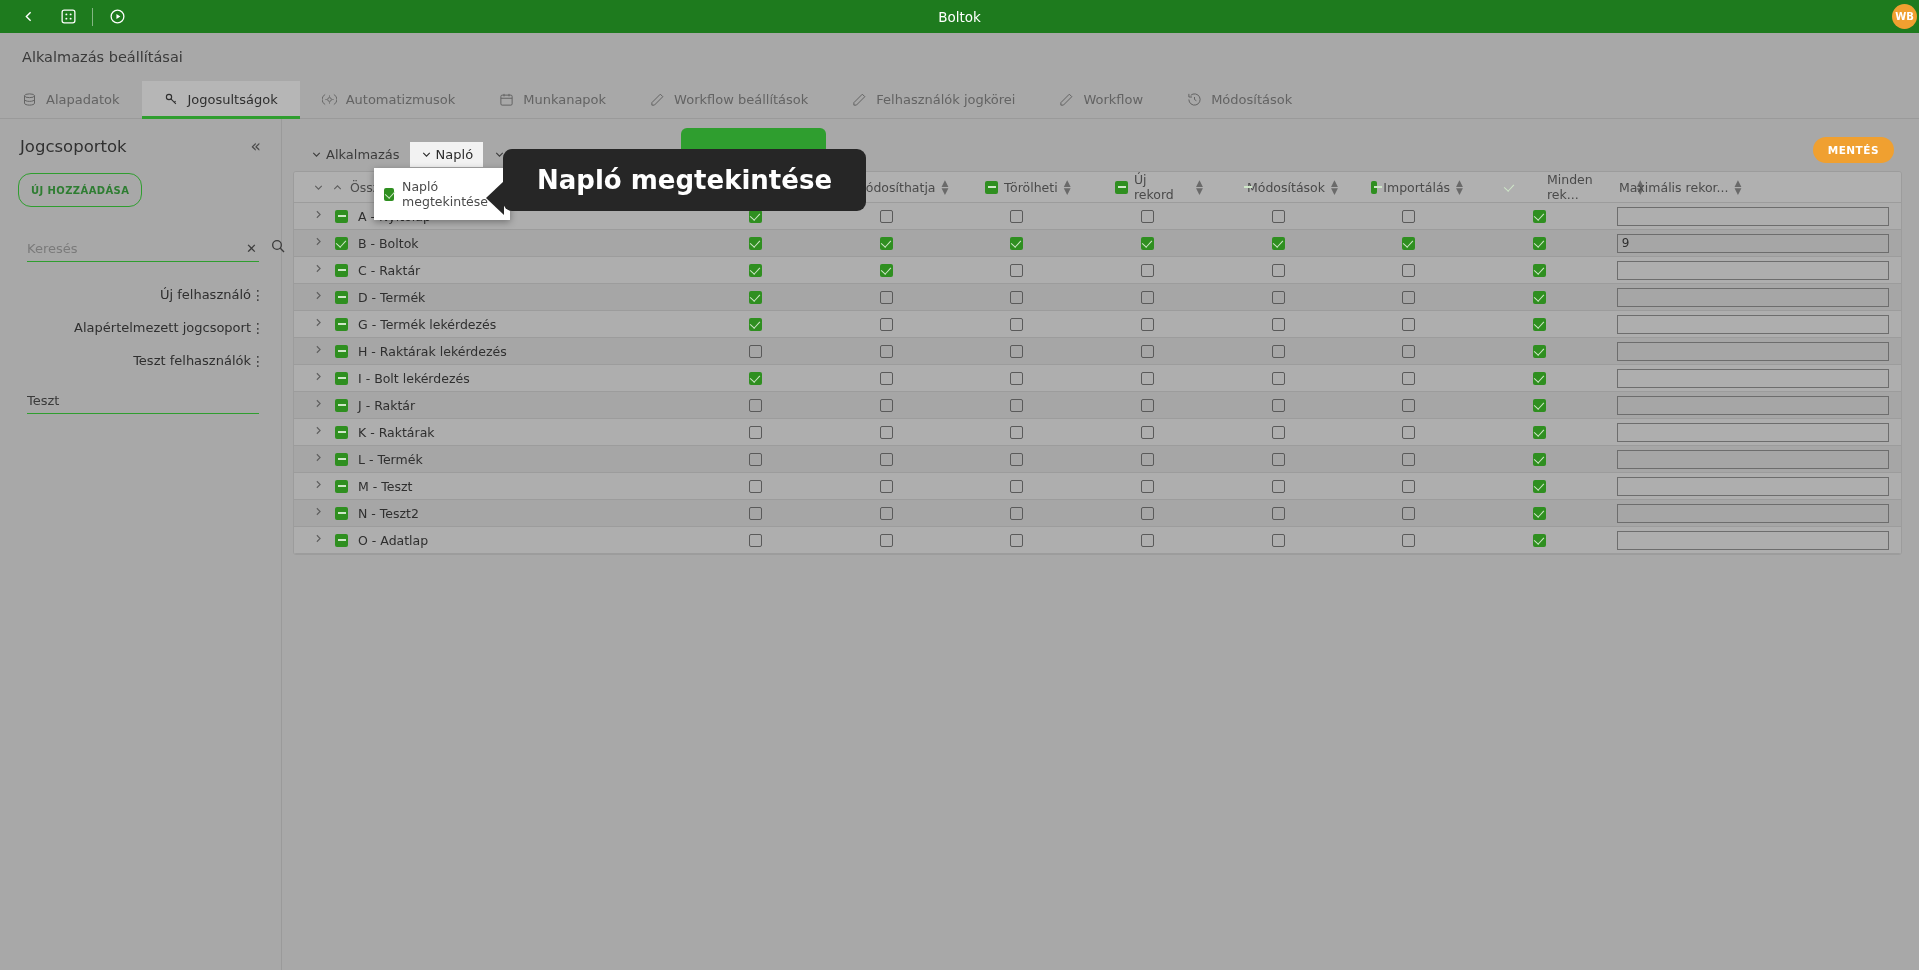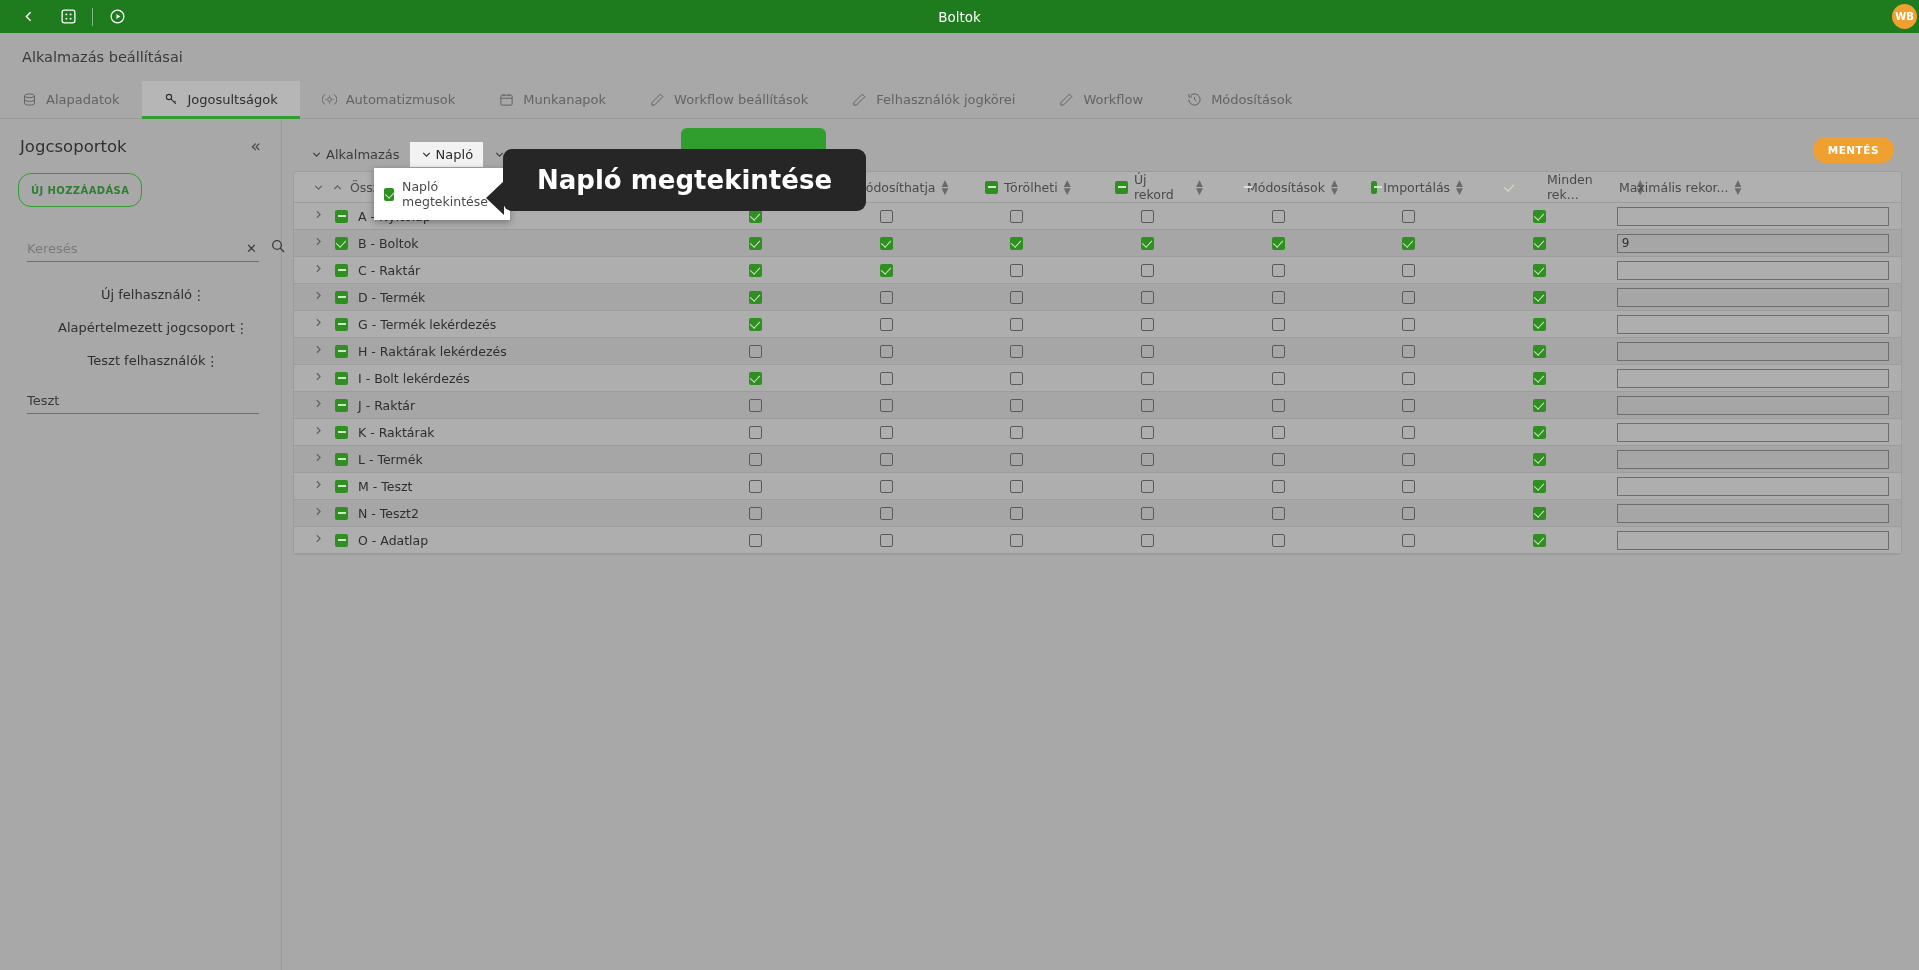--- a/index.html
+++ b/index.html
@@ -87,21 +87,21 @@
   .search-wrap input {
     flex: 1; border: none; outline: none; background: transparent;
     font-size: 13px; color: #3a3a3a; font-family: inherit; padding: 0;
   }
   .search-wrap input::placeholder { color: #7a7a7a; }
   .search-clear { color: #3c3c3c; cursor: pointer; font-size: 13px; margin-right: 2px; }
   .search-icon { position: absolute; right: -27px; top: 3px; color: #3c3c3c; cursor: pointer; }
 
   .group-list { margin-top: 16px; }
   .group-item {
-    display: flex; align-items: center; justify-content: center;
+    display: flex; align-items: center; justify-content: flex-end;
     height: 33px; padding: 0 16px 0 27px; cursor: pointer; margin-left: 15px;
   }
   .group-item .gl { font-size: 13px; color: #2f2f2f; }
   .kebab { color: #3c3c3c; font-size: 14px; letter-spacing: 0; line-height: 1; cursor: pointer; }
   .group-edit {
     margin: 10px 22px 8px 27px; height: 27px;
     border-bottom: 1px solid #2f9e2f; display: flex; align-items: center;
   }
   .group-edit input {
     flex: 1; border: none; outline: none; background: transparent;

